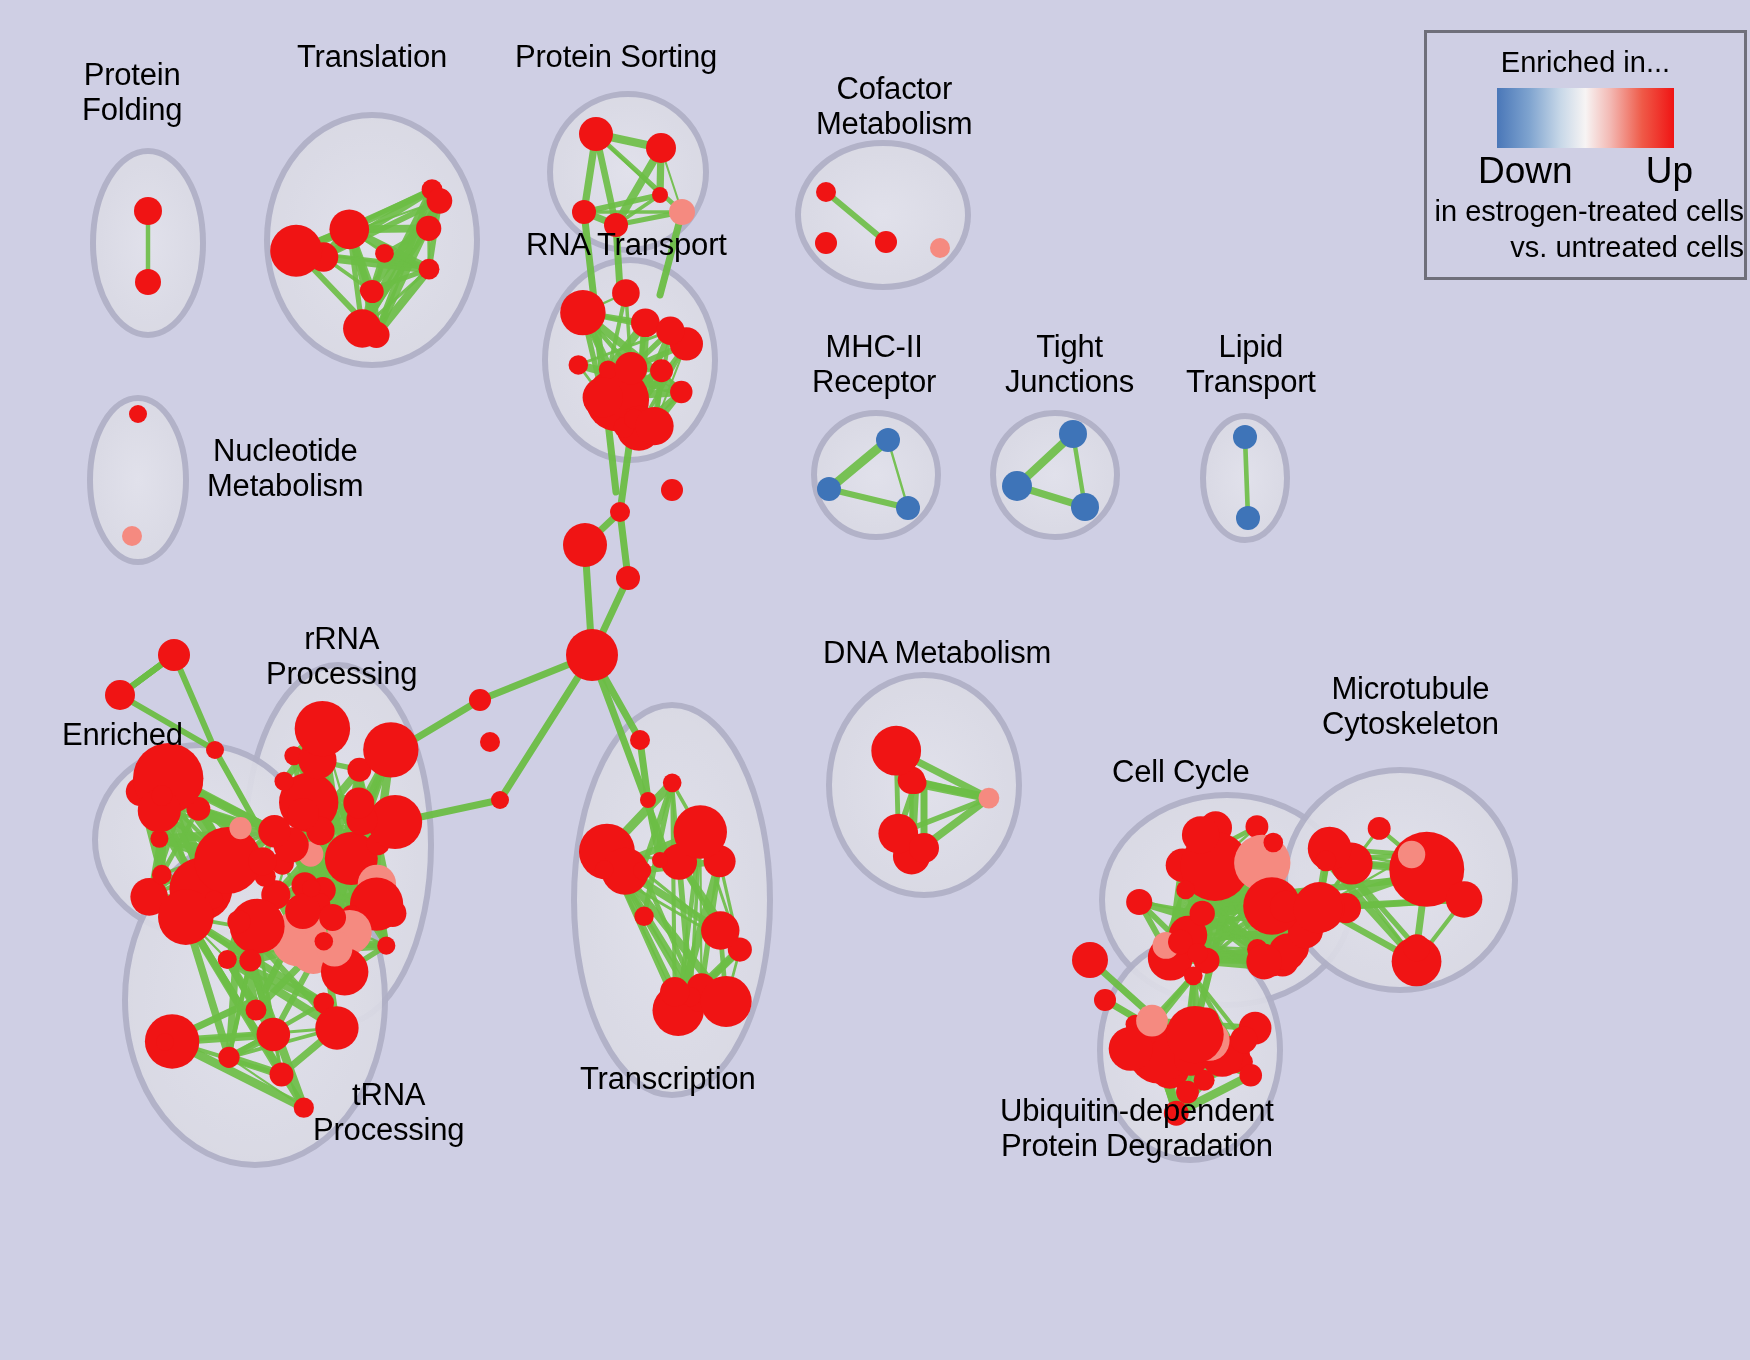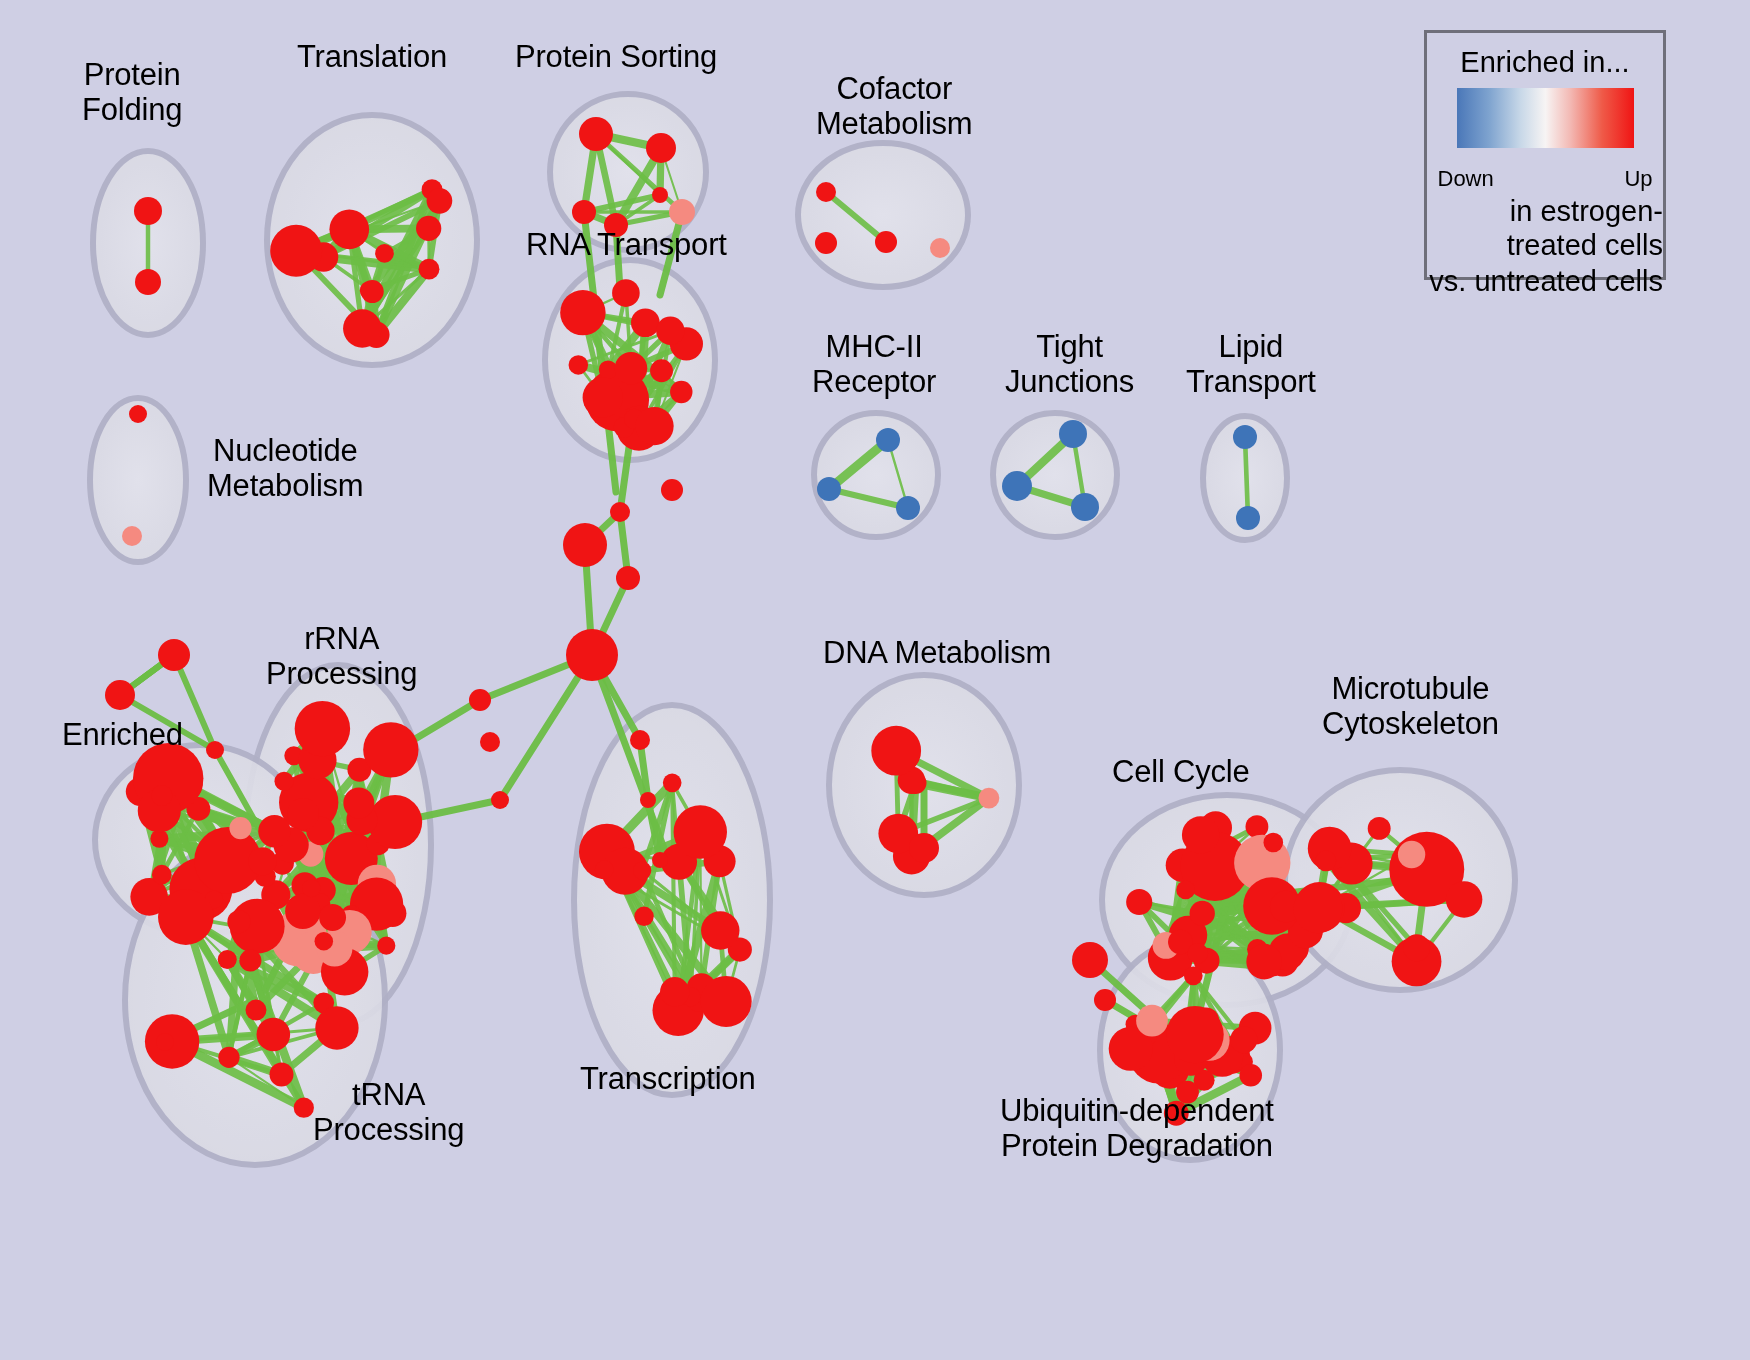--- a/index.html
+++ b/index.html
@@ -18,35 +18,35 @@
     font-size:31px;
     line-height:1.12;
     font-family:"Liberation Sans", sans-serif;
     white-space:pre;
     text-align:center;
     letter-spacing:-0.2px;
   }
   #legend{
     position:absolute;
     left:1424px;top:30px;
-    width:242px;height:250px;
+    width:323px;height:250px;
     background:#cfcfe4;
     border:3px solid #6f6f7a;
     box-sizing:border-box;
   }
   #legend .ltitle{
     text-align:center;font-size:29px;color:#000;margin-top:13px;
   }
   #legend .bar{
     margin:9px auto 0 auto;width:177px;height:60px;
     background:linear-gradient(to right,#4a77b8 0%,#7ea3cf 18%,#c8d8e8 36%,#f7f4f4 50%,#f3b9b4 64%,#ef5a48 82%,#f01414 100%);
   }
   #legend .ends{
     display:flex;justify-content:space-between;
-    width:215px;margin:18px auto 0 auto;font-size:22px;
+    width:215px;margin:2px auto 0 auto;font-size:37px;
   }
   #legend .sub{text-align:right;font-size:29px;line-height:1.18;margin-top:2px;}
 </style>
 </head>
 <body>
 
 <div id="root">
 
   <svg id="net" viewBox="0 0 1750 1360">
     <defs>

